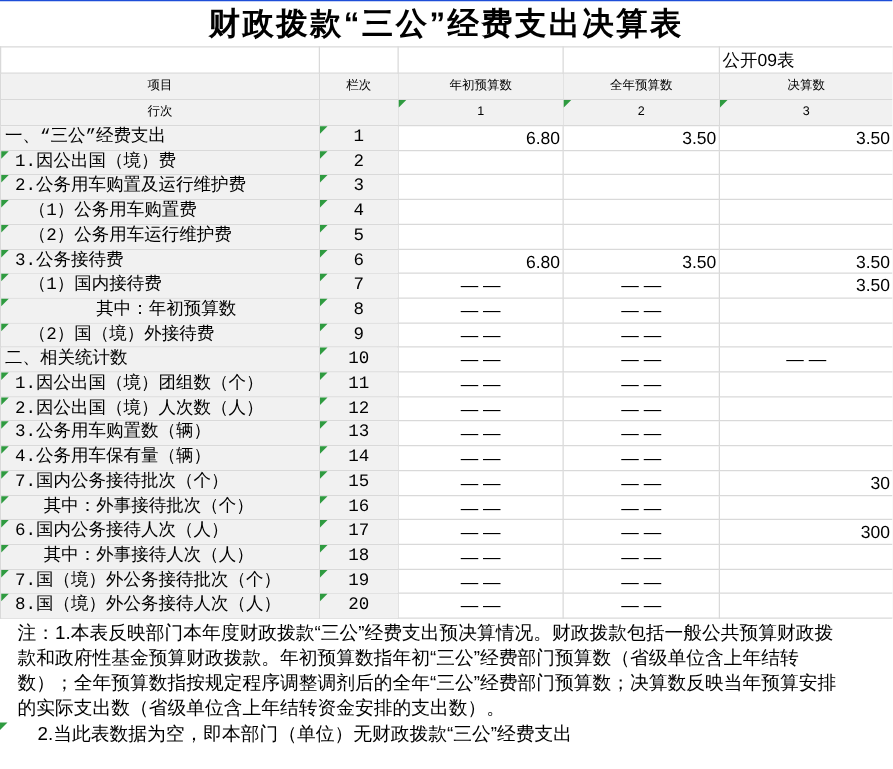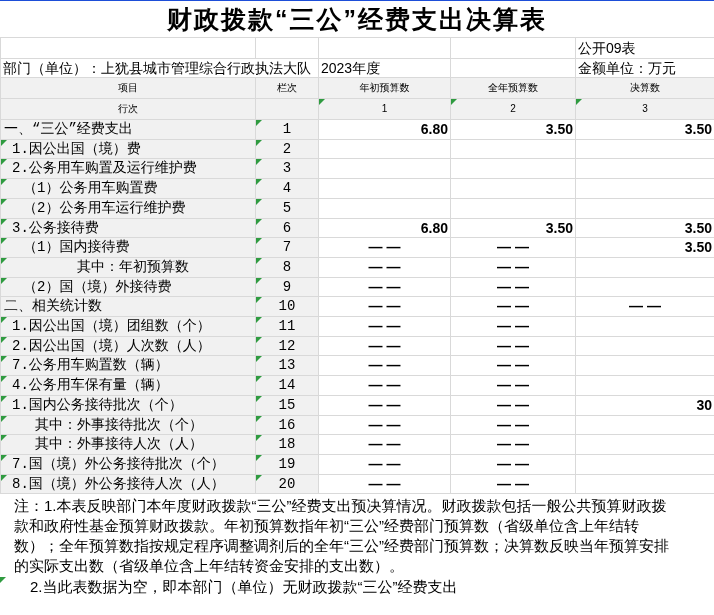--- a/index.html
+++ b/index.html
@@ -20,21 +20,21 @@
     border:1px solid #d9d9d9;padding:0 2px;position:relative;
     white-space:nowrap;overflow:visible;height:19px;line-height:19px;
   }
   tr.pre1 td{height:20px;line-height:20px;margin-top:17px;}
   tr.pre2 td{height:18px;line-height:18px;}
   tr.hrow td{height:20px;line-height:20px;font-size:10px;background:#f1f1f1;text-align:center;}
   tr.drow td{height:18.7px;line-height:18.7px;}
   td.gray{background:#f1f1f1;font-family:Liberation Mono, monospace;}
   td.ctr{text-align:center;}
   td.lab{text-align:left;}
-  td.val{text-align:right;padding-right:5px;font-weight:bold;}
+  td.val{text-align:right;padding-right:5px;}
   td.val.dash{text-align:center;padding-right:2px;}
   .ind0{padding-left:3px !important;}
   .ind1{padding-left:11px !important;}
   .ind2{padding-left:22px !important;}
   .ind3{padding-left:34px !important;}
   .ind4{padding-left:76px !important;}
   .tri::before{
     content:"";position:absolute;left:0;top:0;width:0;height:0;
     border-top:6px solid #2f9b40;border-right:6px solid transparent;
   }
@@ -60,26 +60,20 @@
 
     <tbody>
         <tr class="pre1">
       <td class="lab"></td>
       <td></td>
       <td></td>
       <td></td>
       <td class="lab">公开09表</td>
     </tr>
 
-    <tr class="pre2">
-      <td class="lab" colspan="2">部门（单位）：上犹县城市管理综合行政执法大队</td>
-      <td class="lab">2023年度</td>
-      <td></td>
-      <td class="lab">金额单位：万元</td>
-    </tr>
 
     <tr class="hrow">
       <td>项目</td>
       <td>栏次</td>
       <td>年初预算数</td>
       <td>全年预算数</td>
       <td>决算数</td>
     </tr>
 
     <tr class="hrow">
@@ -168,46 +162,53 @@
       <td class="val"></td>
     </tr>
     <tr class="drow">
       <td class="gray lab ind1 tri">2.因公出国（境）人次数（人）</td>
       <td class="gray ctr tri">12</td>
       <td class="val dash">— —</td>
       <td class="val dash">— —</td>
       <td class="val"></td>
     </tr>
     <tr class="drow">
-      <td class="gray lab ind1 tri">7.公务用车购置数（辆）</td>
+      <td class="gray lab ind1 tri">3.公务用车购置数（辆）</td>
       <td class="gray ctr tri">13</td>
       <td class="val dash">— —</td>
       <td class="val dash">— —</td>
       <td class="val"></td>
     </tr>
     <tr class="drow">
       <td class="gray lab ind1 tri">4.公务用车保有量（辆）</td>
       <td class="gray ctr tri">14</td>
       <td class="val dash">— —</td>
       <td class="val dash">— —</td>
       <td class="val"></td>
     </tr>
     <tr class="drow">
-      <td class="gray lab ind1 tri">1.国内公务接待批次（个）</td>
+      <td class="gray lab ind1 tri">7.国内公务接待批次（个）</td>
       <td class="gray ctr tri">15</td>
       <td class="val dash">— —</td>
       <td class="val dash">— —</td>
       <td class="val">30</td>
     </tr>
     <tr class="drow">
       <td class="gray lab ind3 tri">其中：外事接待批次（个）</td>
       <td class="gray ctr tri">16</td>
       <td class="val dash">— —</td>
       <td class="val dash">— —</td>
       <td class="val"></td>
+    </tr>
+    <tr class="drow">
+      <td class="gray lab ind1 tri">6.国内公务接待人次（人）</td>
+      <td class="gray ctr tri">17</td>
+      <td class="val dash">— —</td>
+      <td class="val dash">— —</td>
+      <td class="val">300</td>
     </tr>
     <tr class="drow">
       <td class="gray lab ind3 tri">其中：外事接待人次（人）</td>
       <td class="gray ctr tri">18</td>
       <td class="val dash">— —</td>
       <td class="val dash">— —</td>
       <td class="val"></td>
     </tr>
     <tr class="drow">
       <td class="gray lab ind1 tri">7.国（境）外公务接待批次（个）</td>

